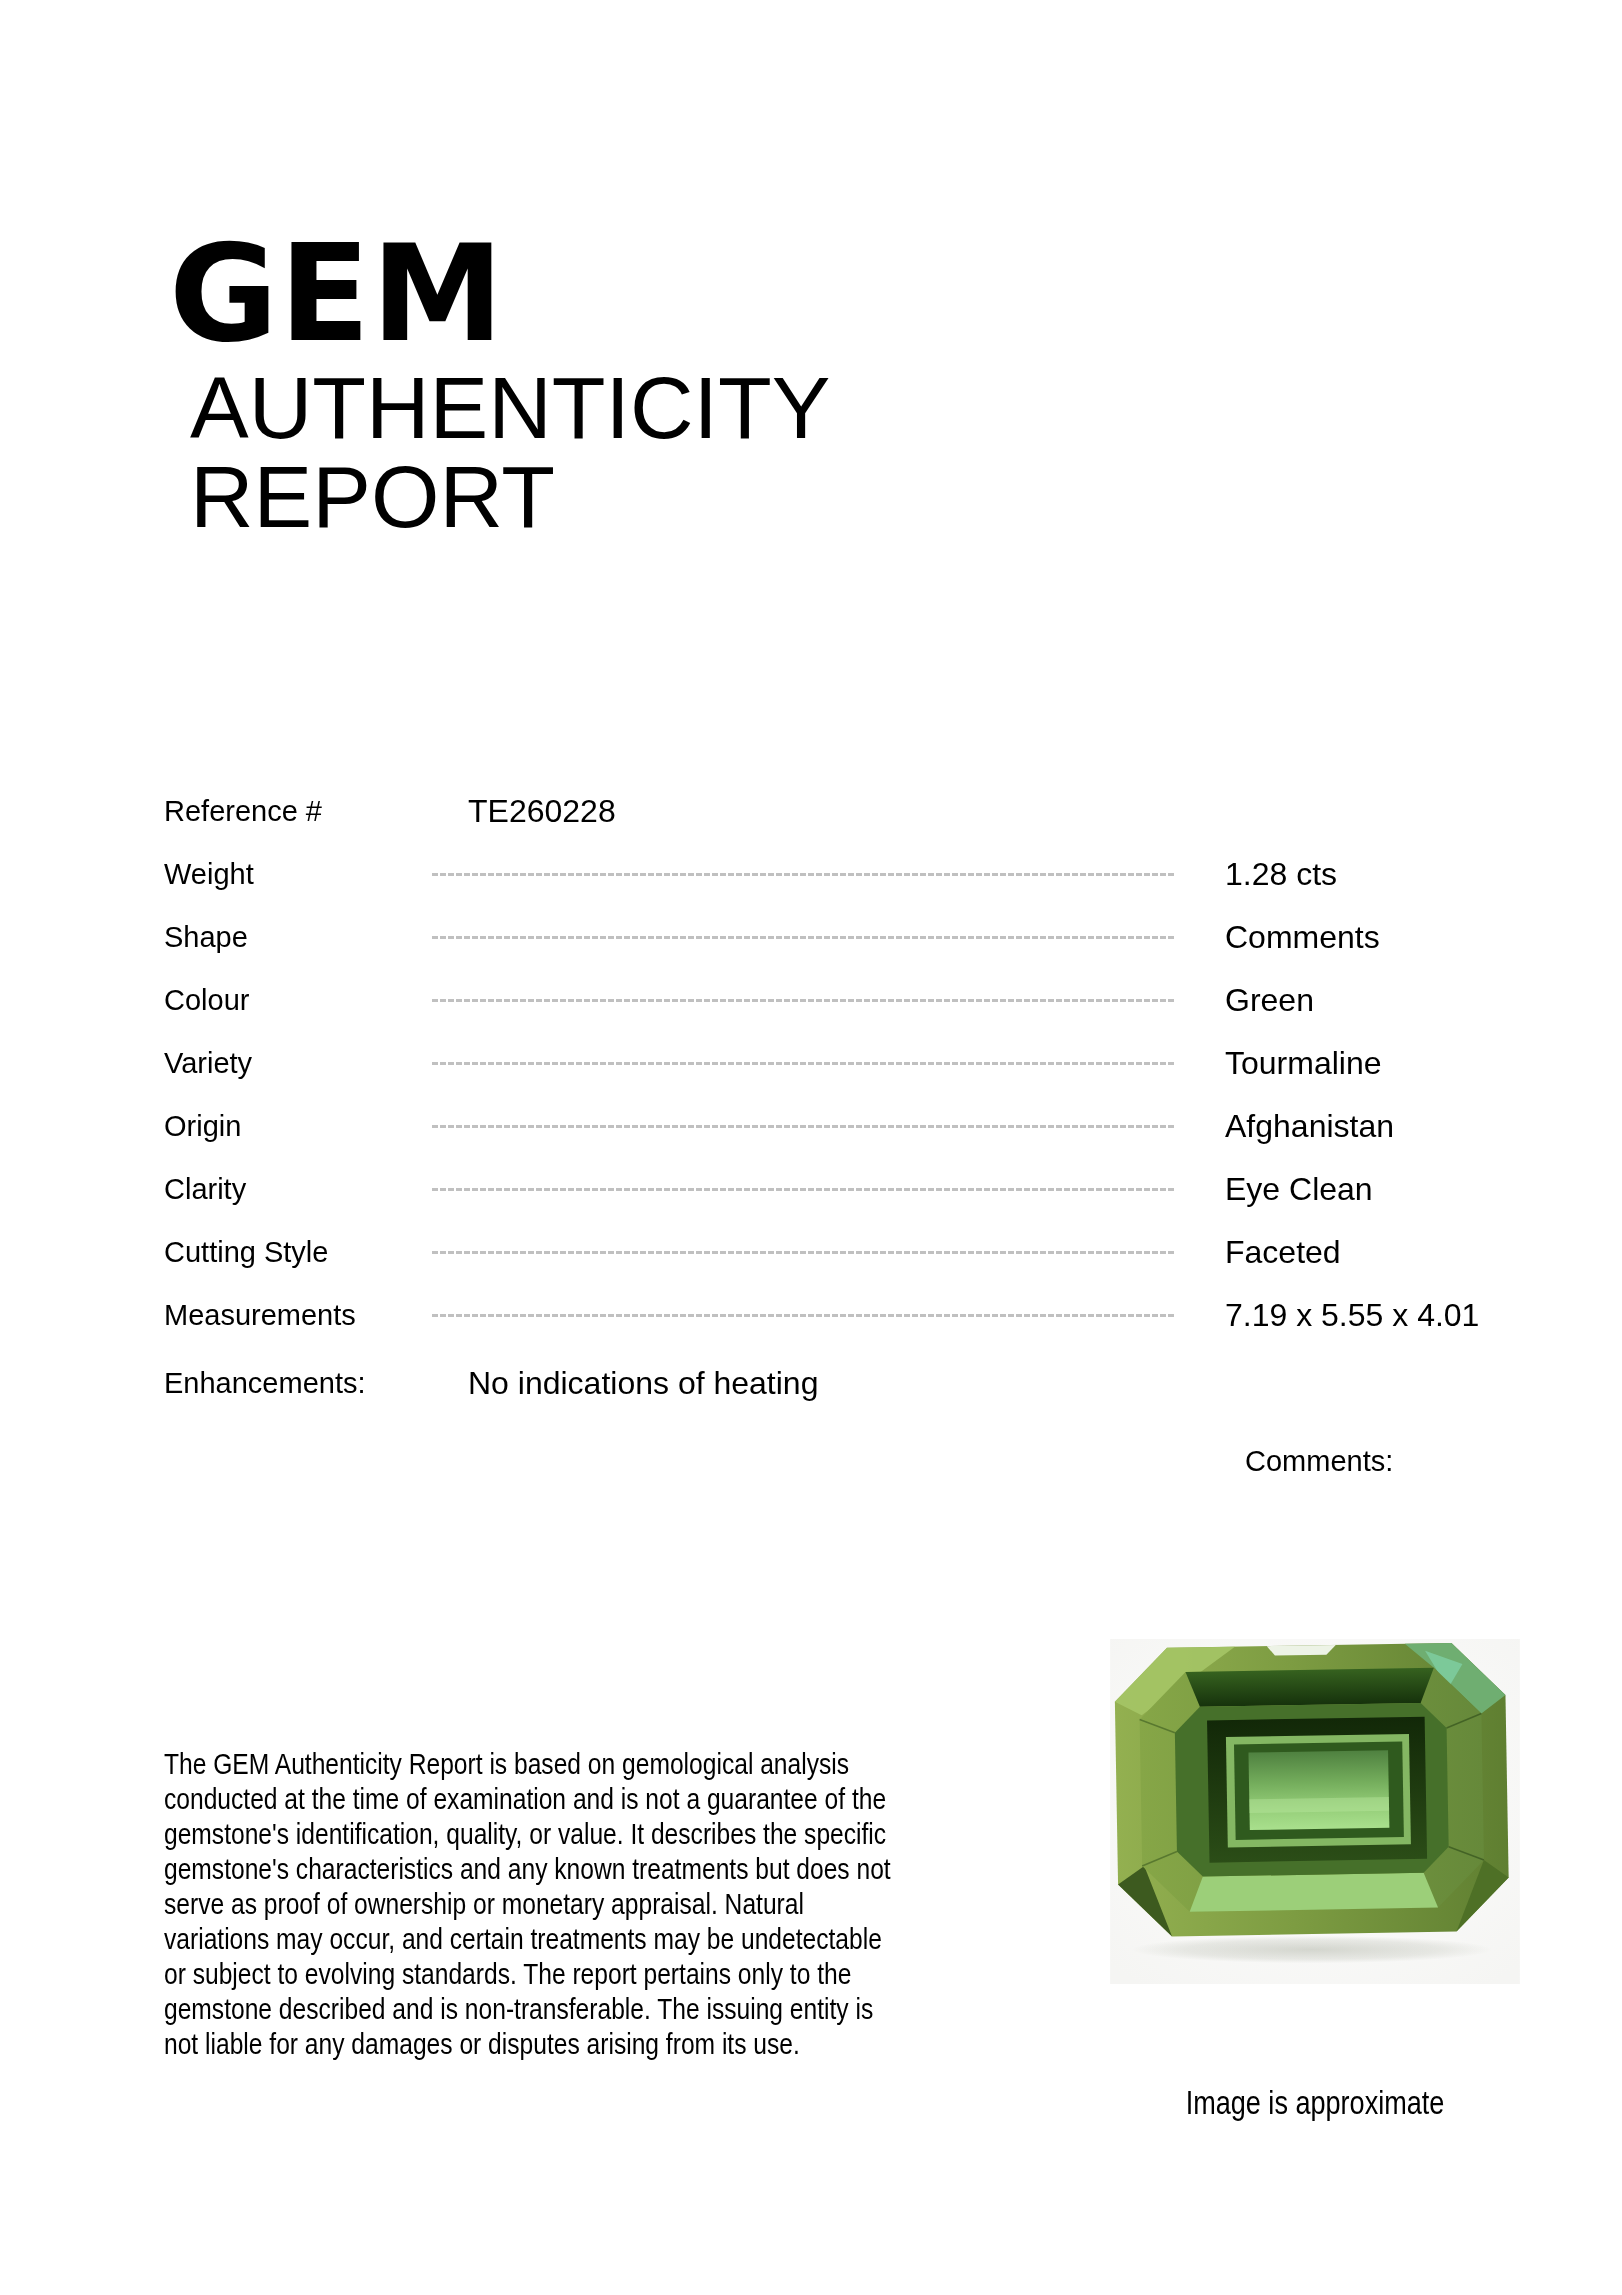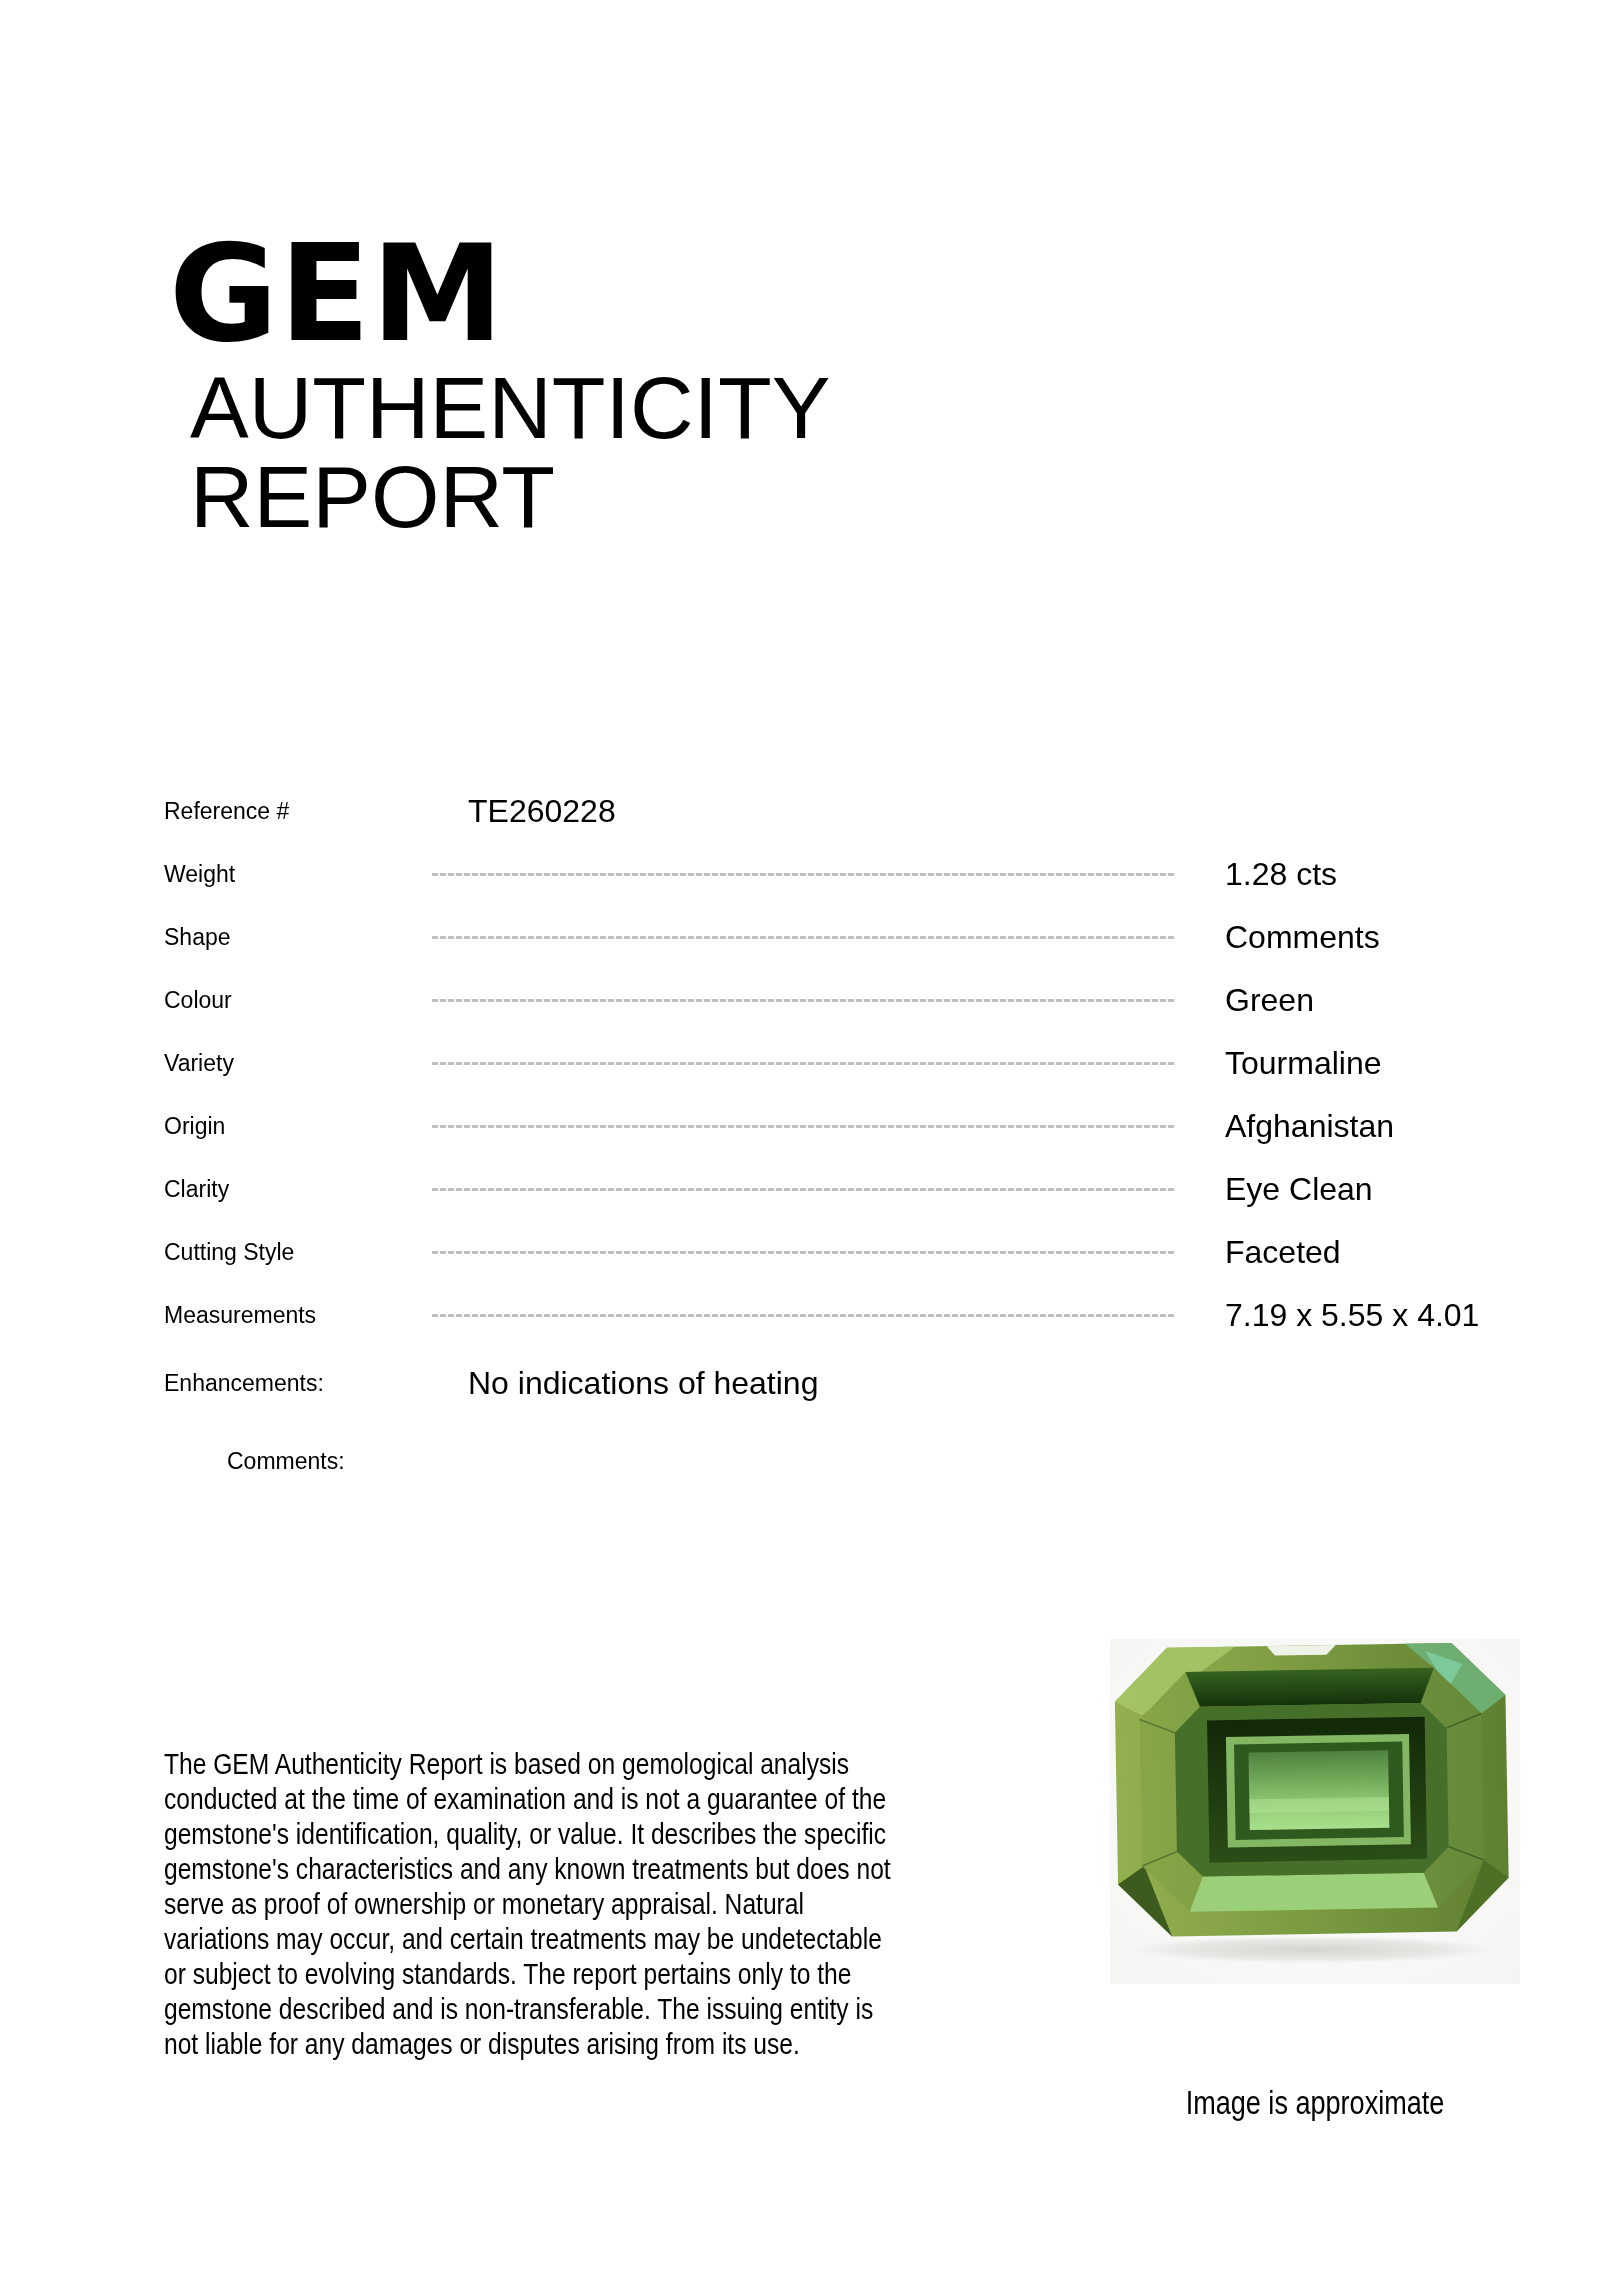--- a/index.html
+++ b/index.html
@@ -12,29 +12,29 @@
     font-family:"DejaVu Sans", sans-serif;font-weight:700;
     font-size:133px;line-height:133px;letter-spacing:1.1px;
   }
   .page-subtitle{
     position:absolute;left:190px;top:363px;
     font-size:88px;line-height:89px;font-weight:400;letter-spacing:0;
     white-space:pre-line;
   }
   .fields{position:absolute;left:164px;top:780px;width:1322px;}
   .frow{display:flex;align-items:center;height:63px;}
-  .flabel{flex:0 0 268px;font-size:23px;}
+  .flabel{flex:0 0 268px;font-size:29px;}
   .fleader{
     flex:1 1 auto;height:2.7px;margin-right:14px;
     background:repeating-linear-gradient(90deg,#c0c0c0 0 5.8px,rgba(0,0,0,0) 5.8px 8px);
   }
   .fvalue{font-size:32px;white-space:nowrap;margin-left:36px;}
   .frow.with-leader .fvalue{flex:0 0 261px;}
   .frow--enhancements{margin-top:5.3px;}
-  .frow--comments{margin-top:15px;}
+  .frow--comments{margin-top:15px;justify-content:flex-end;}
   .frow--comments .flabel{text-indent:63px;}
   .disclaimer{
     position:absolute;left:164px;top:1746px;width:1008px;
     font-size:30px;line-height:35px;white-space:pre-line;
     transform:scaleX(0.82);transform-origin:0 0;
   }
   .gem-figure{position:absolute;left:1110px;top:1639px;width:410px;height:345px;}
   .gem-figure svg{display:block;}
   .gem-caption{
     position:absolute;left:1110px;top:2084px;width:410px;

